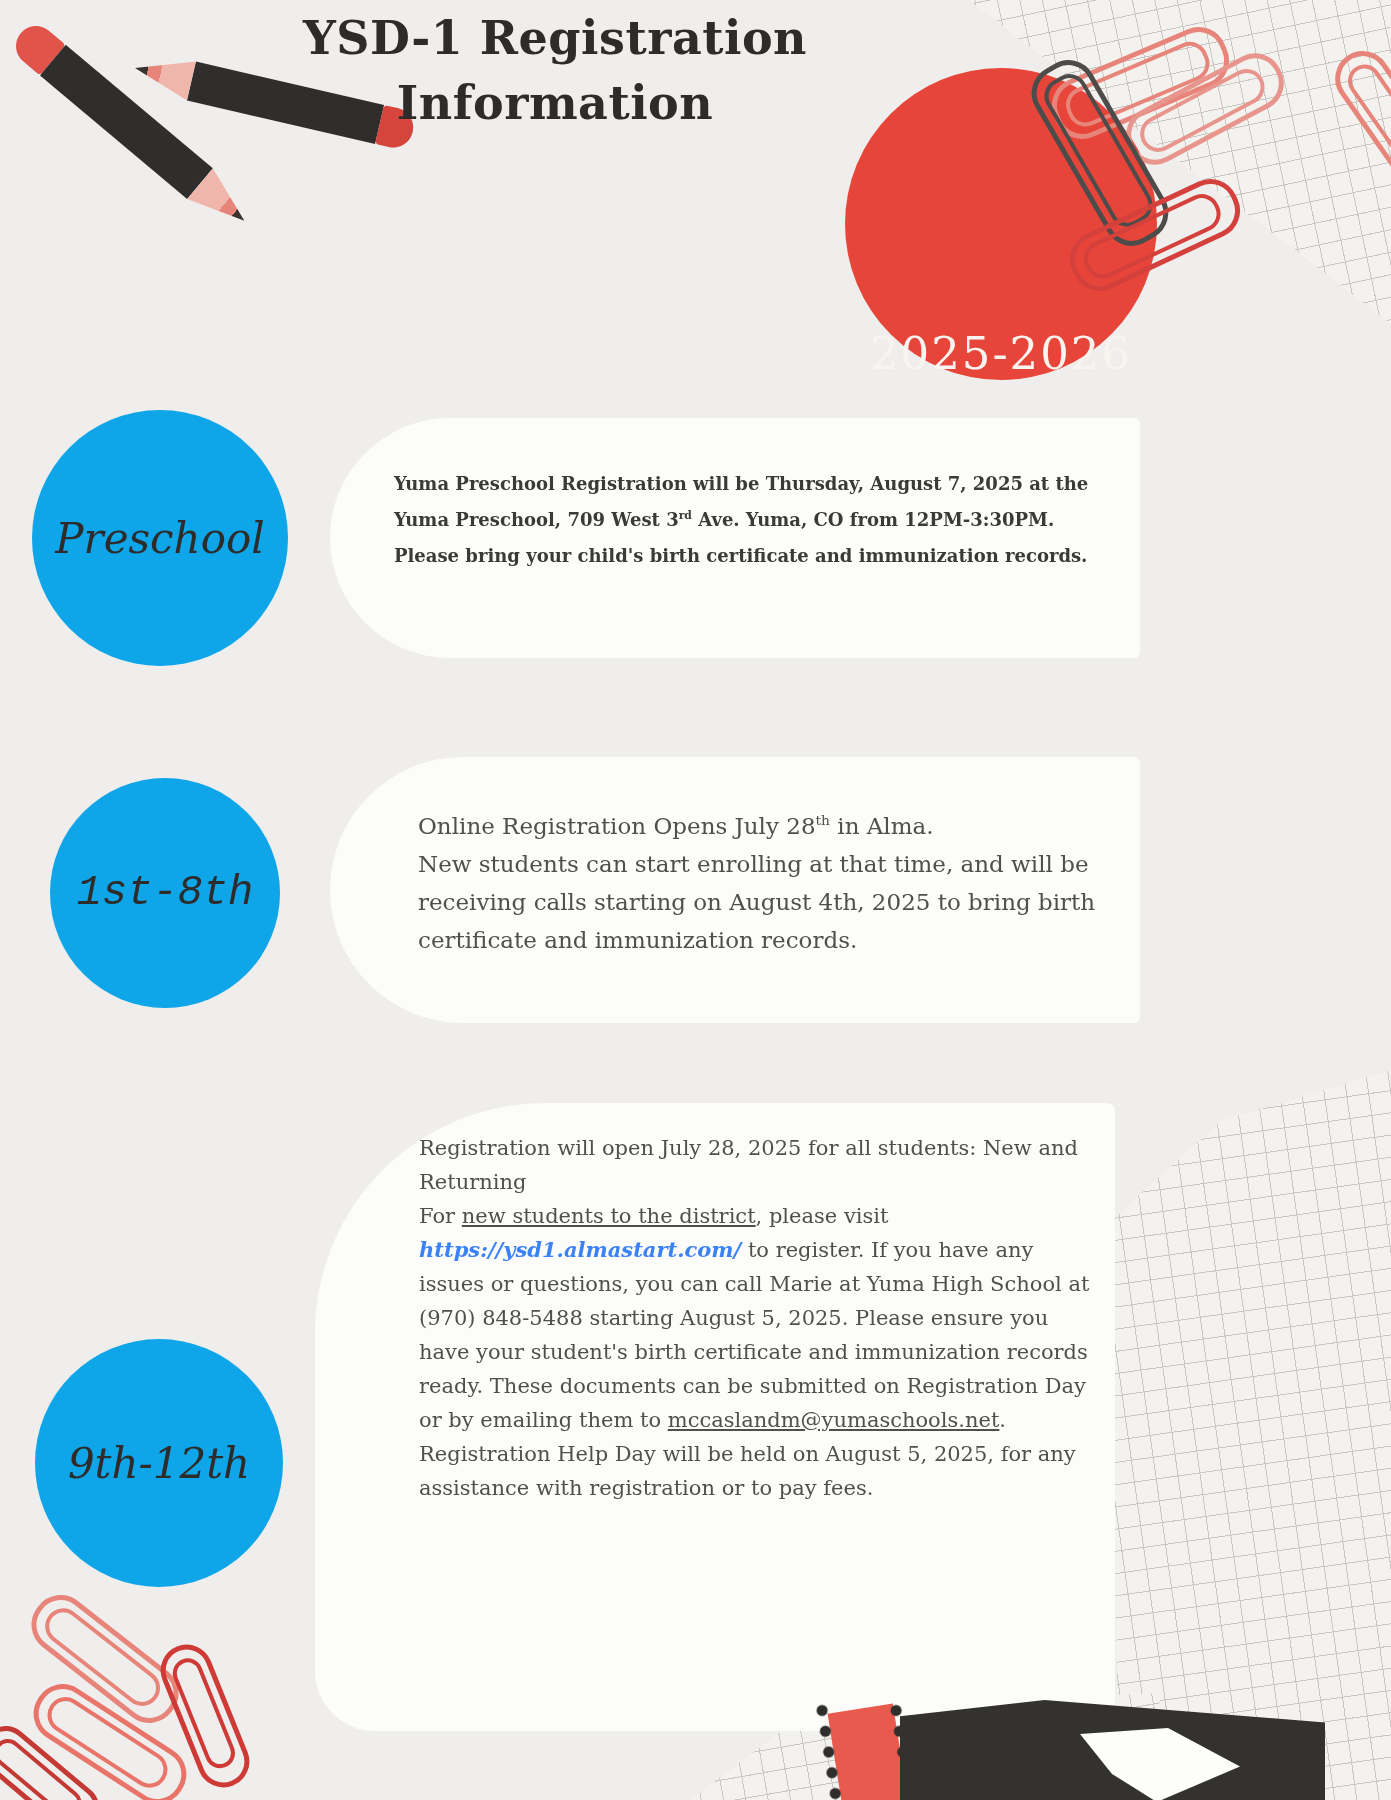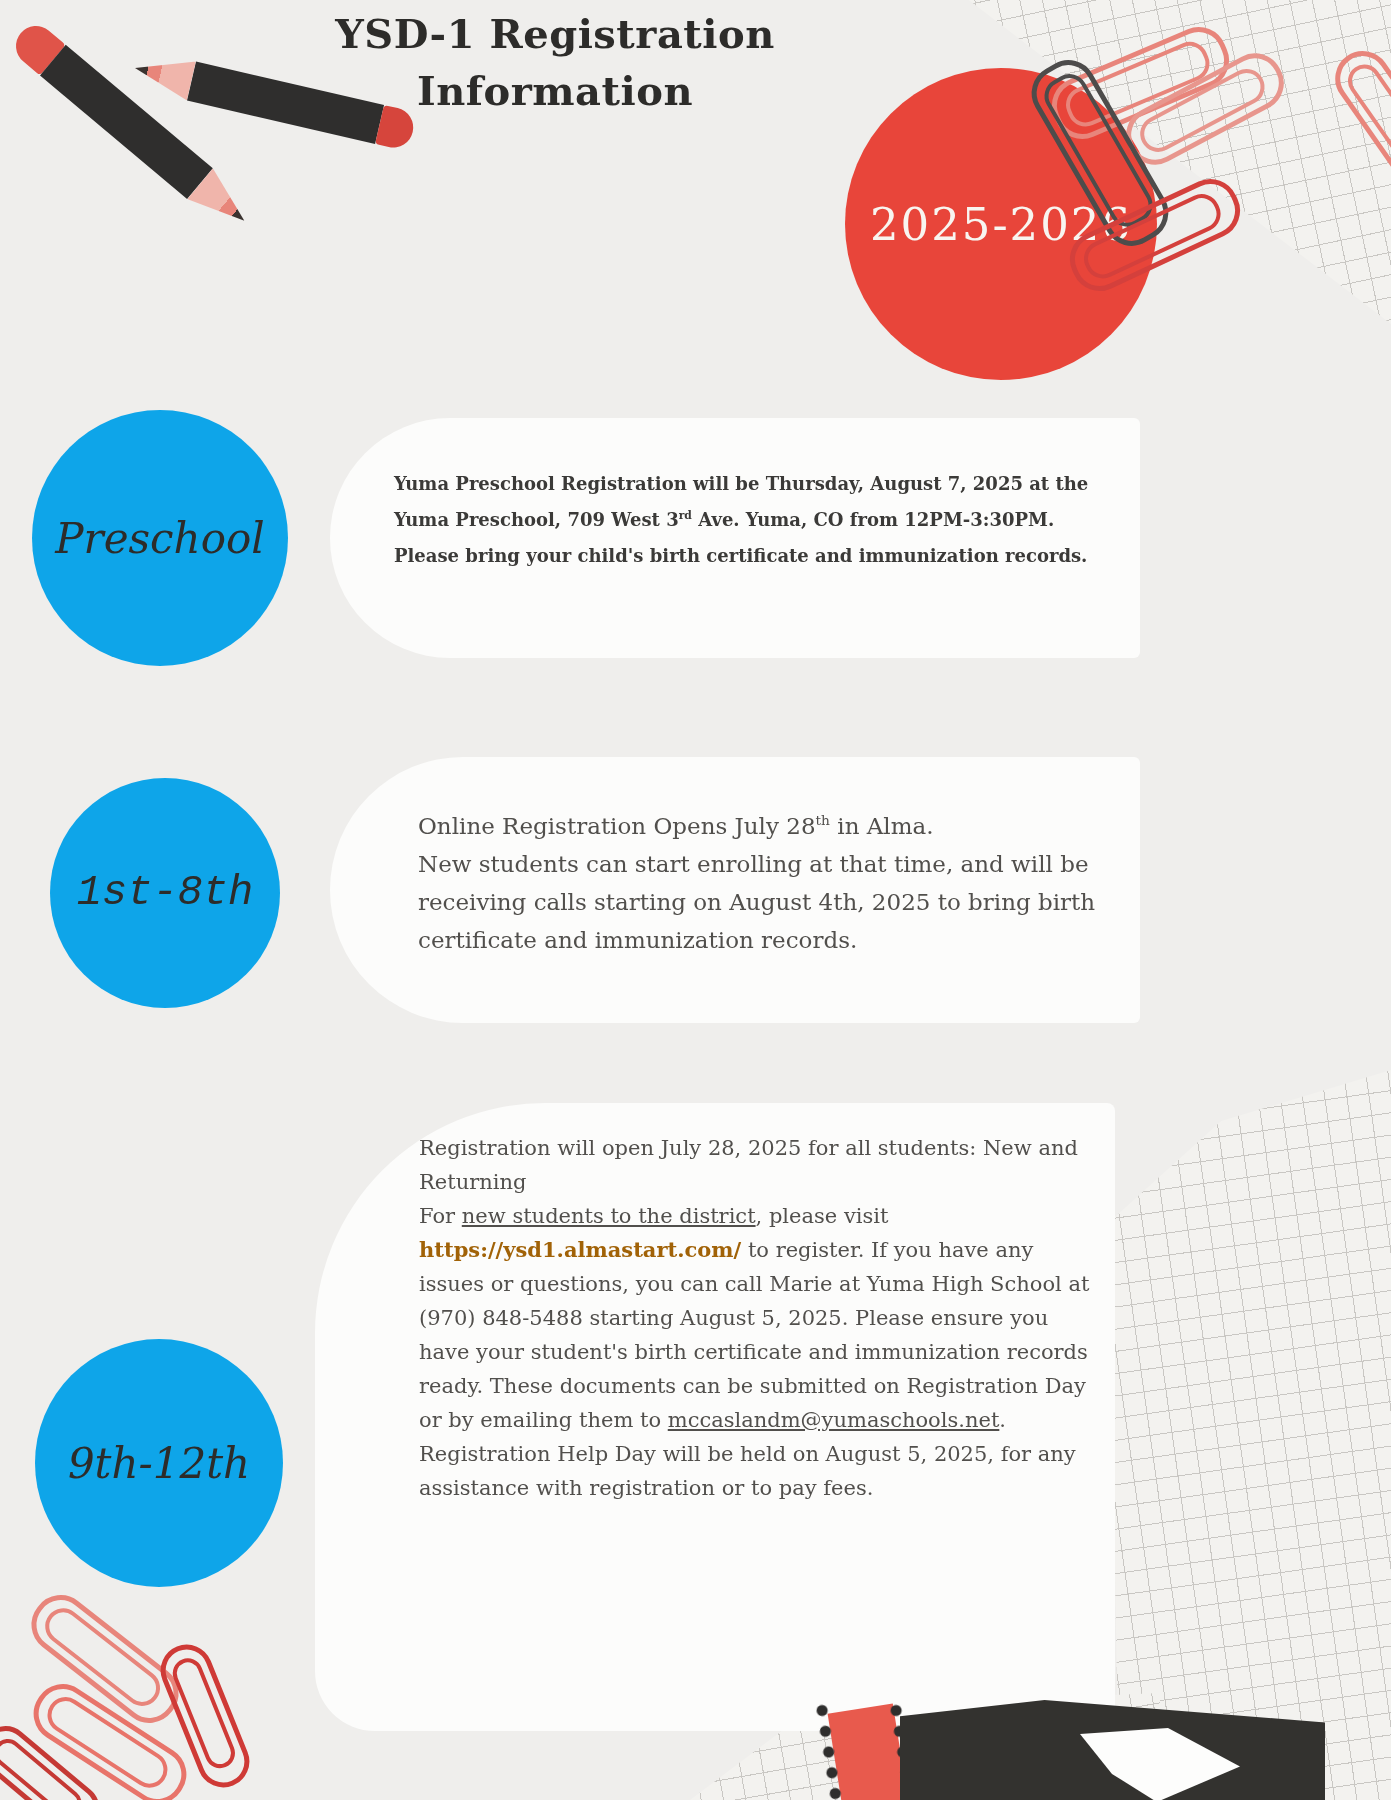--- a/index.html
+++ b/index.html
@@ -17,25 +17,25 @@
   #grid-tr .grid-fill{left:-60px;top:-100px;width:660px;height:560px;transform:rotate(-12deg);}
   #grid-right{left:1108px;top:1070px;width:283px;height:730px;
     clip-path:polygon(0 21%,40% 7%,100% 0,100% 100%,4% 100%);}
   #grid-right .grid-fill{left:-110px;top:-90px;width:520px;height:930px;transform:rotate(-8deg);}
   #grid-bottom{left:690px;top:1693px;width:470px;height:107px;
     clip-path:polygon(0 100%,26% 14%,100% 0,100% 100%);}
   #grid-bottom .grid-fill{left:-60px;top:-60px;width:600px;height:240px;transform:rotate(-10deg);}
 
   
   #title{position:absolute;left:150px;top:6px;width:810px;text-align:center;z-index:2;
-    color:#2d2c2a;font-size:40px;font-weight:700;line-height:1.42;letter-spacing:.5px;}
+    color:#2d2c2a;font-size:46px;font-weight:700;line-height:1.42;letter-spacing:.5px;}
 
   
   #year-badge{position:absolute;left:845px;top:68px;width:312px;height:312px;border-radius:50%;
-    background:#e8453a;z-index:2;display:flex;align-items:center;justify-content:center;}
+    background:#e8453a;z-index:2;display:flex;align-items:flex-end;justify-content:center;}
   #year-badge span{color:#f8f5f0;font-size:45px;letter-spacing:2px;}
 
   
   .badge{position:absolute;border-radius:50%;background:#0ea5e9;z-index:2;
     display:flex;align-items:center;justify-content:center;}
   #badge-preschool{left:32px;top:410px;width:256px;height:256px;}
   #badge-1-8{left:50px;top:778px;width:230px;height:230px;font-family:Liberation Mono, monospace;}
   #badge-9-12{left:35px;top:1339px;width:248px;height:248px;}
   .badge-label{font-style:italic;font-size:42px;color:#2d2c2a;}
 
@@ -44,21 +44,21 @@
   #card-preschool{left:330px;top:418px;width:810px;height:240px;
     border-radius:120px 6px 6px 120px;padding:48px 24px 0 64px;}
   #card-1-8{left:330px;top:757px;width:810px;height:266px;
     border-radius:135px 6px 6px 135px;padding:50px 28px 0 88px;}
   #card-9-12{left:315px;top:1103px;width:800px;height:628px;
     border-radius:230px 8px 8px 60px;padding:28px 20px 0 104px;}
   .card p{margin:0;}
   .body-bold{font-size:18px;font-weight:700;line-height:36px;color:#3b3a38;}
   .body-reg-lg{font-size:23px;line-height:38px;color:#514f4c;}
   .body-reg{font-size:21px;line-height:34px;color:#514f4c;}
-  .rt-b{font-weight:700;color:#a16207;}
+  .rt-b{font-weight:700;color:#3b82f6;font-style:italic;}
   .rt-u{text-decoration:underline;}
   .rt-sup{vertical-align:super;font-size:.6em;line-height:0;}
 
   
   .pencil{position:absolute;display:flex;height:40px;z-index:3;}
   #pencil-a{left:16px;top:26px;width:292px;transform:rotate(40deg);transform-origin:20px 20px;}
   #pencil-b{left:135px;top:48px;width:285px;transform:rotate(13deg);transform-origin:0 50%;z-index:2;}
   .pencil .eraser{width:42px;background:#e05449;border-radius:20px 4px 4px 20px;}
   .pencil .body{flex:1;background:#2f2e2d;}
   .pencil .cone{width:58px;background:linear-gradient(90deg,#f0b5ab 0 55%,#e8857a 55% 78%,#3a322f 78%);

